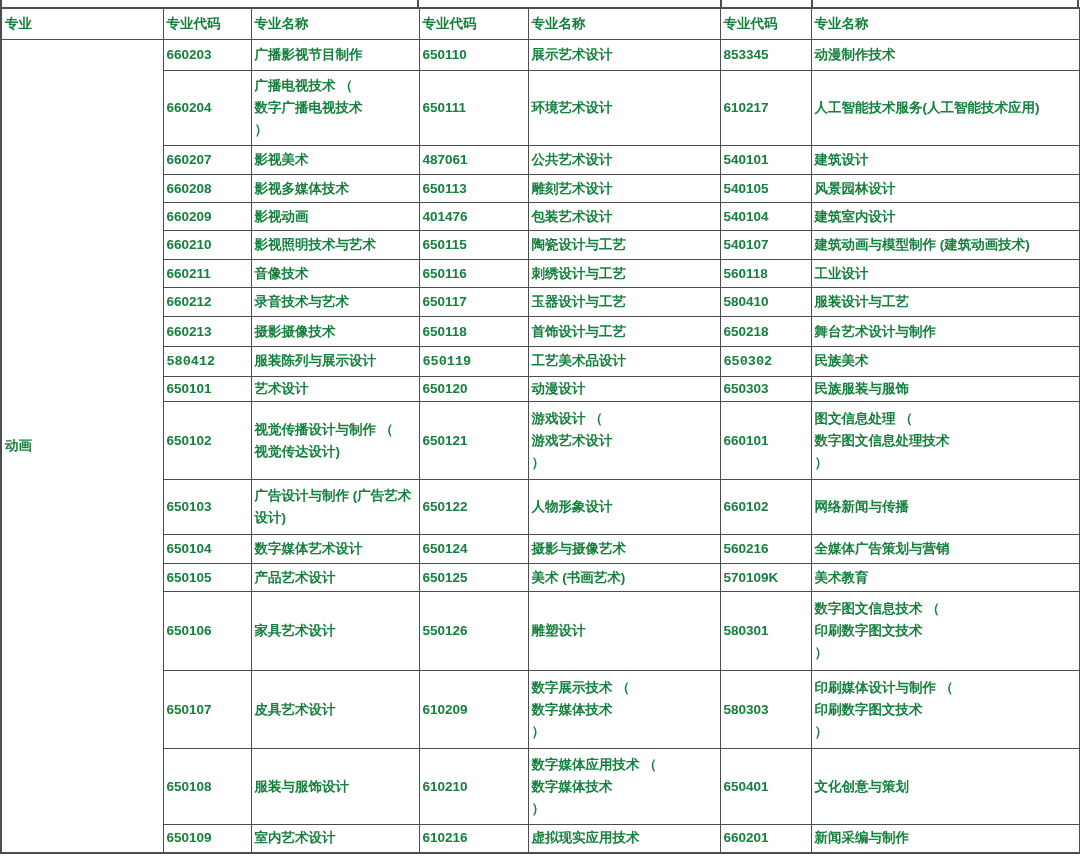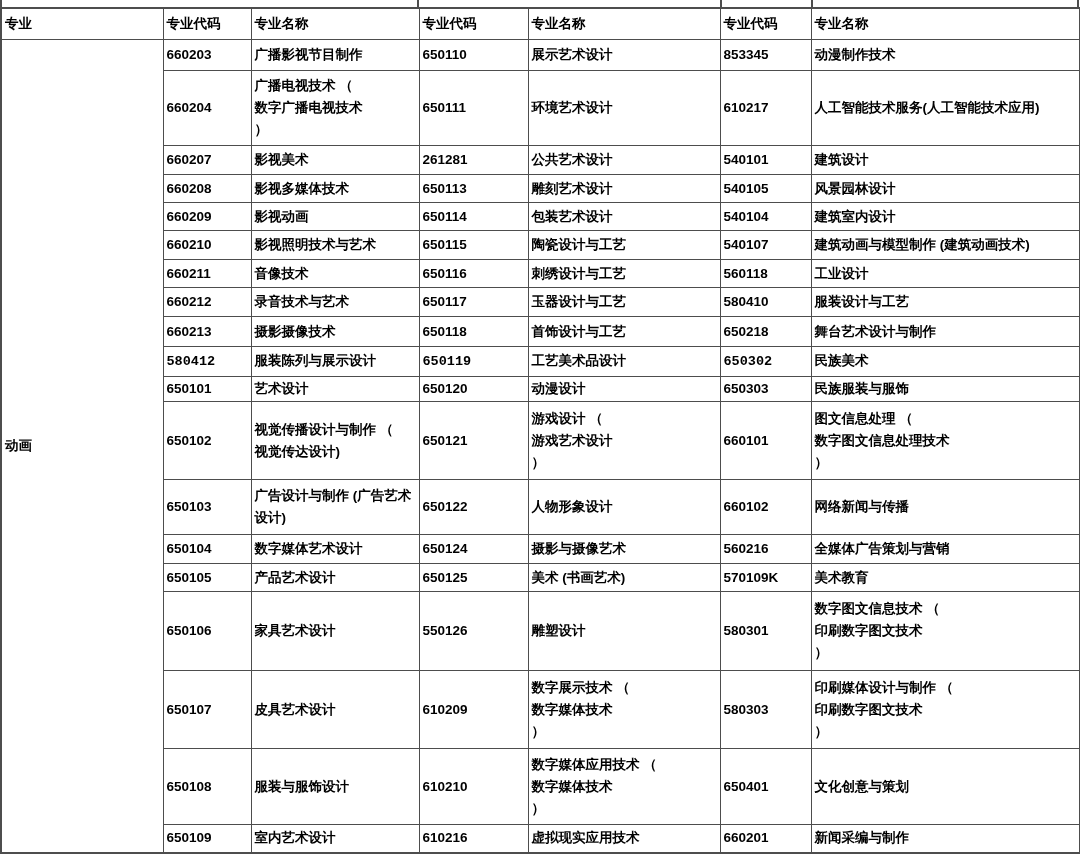--- a/index.html
+++ b/index.html
@@ -1,19 +1,19 @@
 <!DOCTYPE html>
 <html><head>
 <meta charset="utf-8">
 <style>
   html,body{margin:0;padding:0;background:#ffffff;}
   .page{
     width:1080px;height:859px;box-sizing:border-box;
     font-family:"Liberation Sans",sans-serif;
-    font-weight:bold;color:#000000;font-size:13.5px;
+    font-weight:bold;color:#15803d;font-size:13.5px;
     background:#ffffff;overflow:hidden;
   }
   
   .top-strip{
     position:relative;height:7px;width:1075px;
     border-left:2px solid #4d4d4d;border-right:2px solid #4d4d4d;
   }
   .top-strip .vline{position:absolute;top:0;bottom:0;width:2px;background:#4d4d4d;}
   table{
     border-collapse:collapse;table-layout:fixed;width:1079px;
@@ -79,37 +79,37 @@
 数字广播电视技术
 ）</td>
           <td>650111</td>
           <td>环境艺术设计</td>
           <td>610217</td>
           <td>人工智能技术服务(人工智能技术应用)</td>
         </tr>
         <tr style="height: 29px;">
           <td>660207</td>
           <td>影视美术</td>
-          <td>261281</td>
+          <td>487061</td>
           <td>公共艺术设计</td>
           <td>540101</td>
           <td>建筑设计</td>
         </tr>
         <tr style="height: 28px;">
           <td>660208</td>
           <td>影视多媒体技术</td>
           <td>650113</td>
           <td>雕刻艺术设计</td>
           <td>540105</td>
           <td>风景园林设计</td>
         </tr>
         <tr style="height: 28px;">
           <td>660209</td>
           <td>影视动画</td>
-          <td>650114</td>
+          <td>401476</td>
           <td>包装艺术设计</td>
           <td>540104</td>
           <td>建筑室内设计</td>
         </tr>
         <tr style="height: 29px;">
           <td>660210</td>
           <td>影视照明技术与艺术</td>
           <td>650115</td>
           <td>陶瓷设计与工艺</td>
           <td>540107</td>

